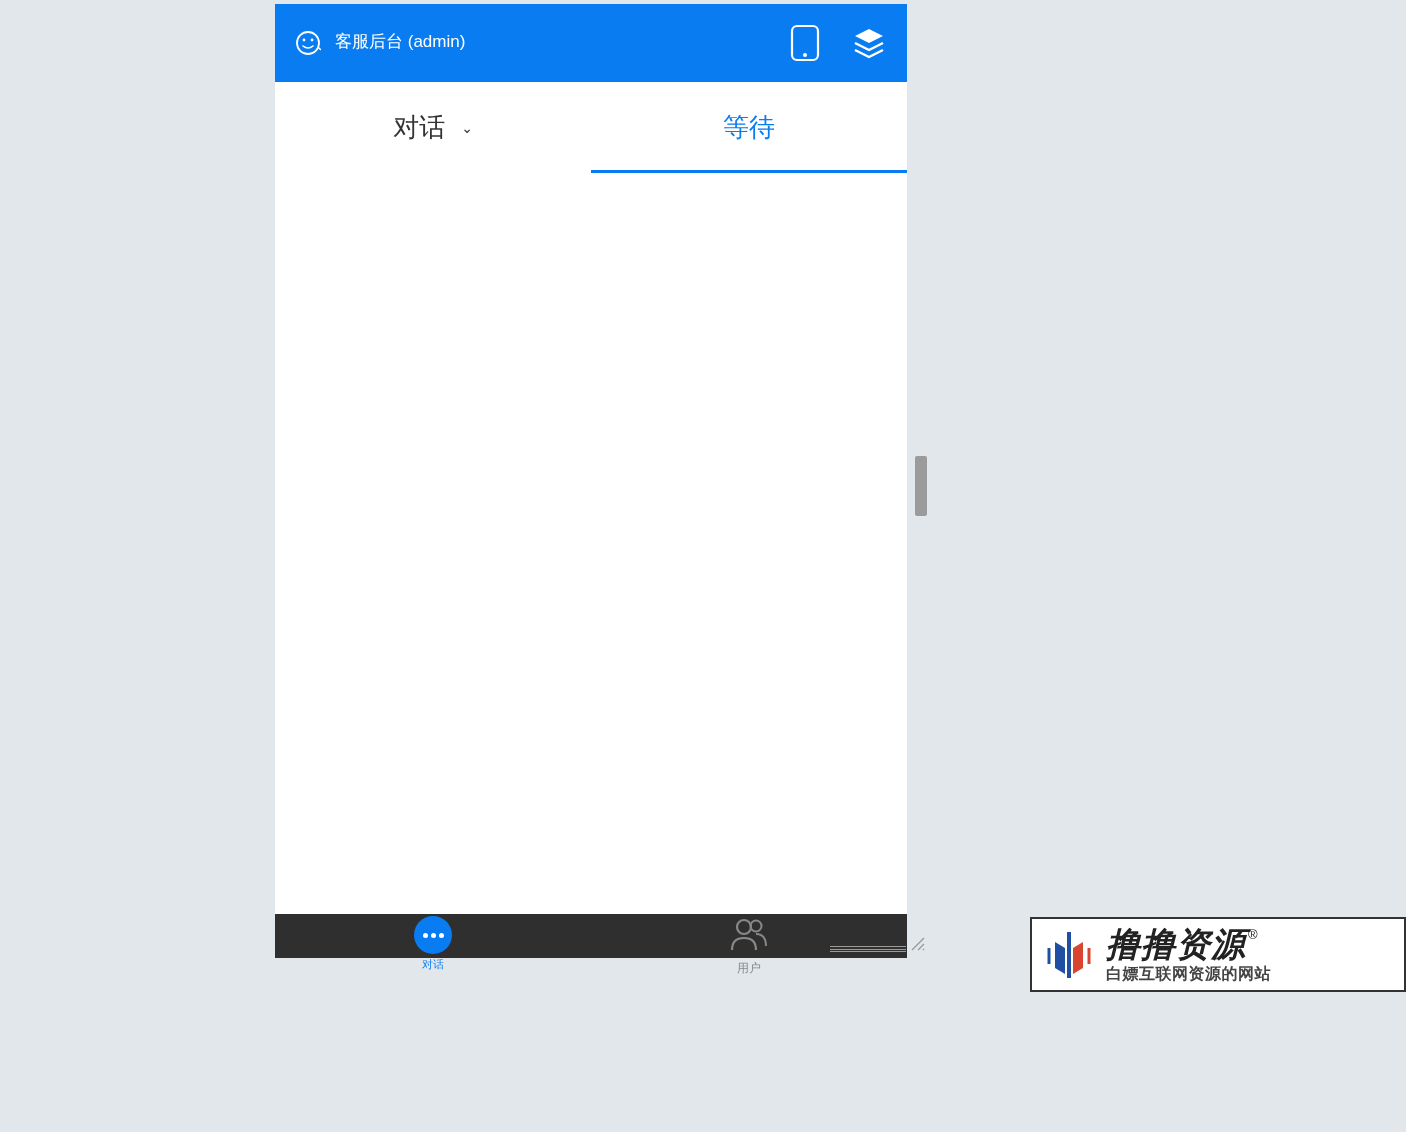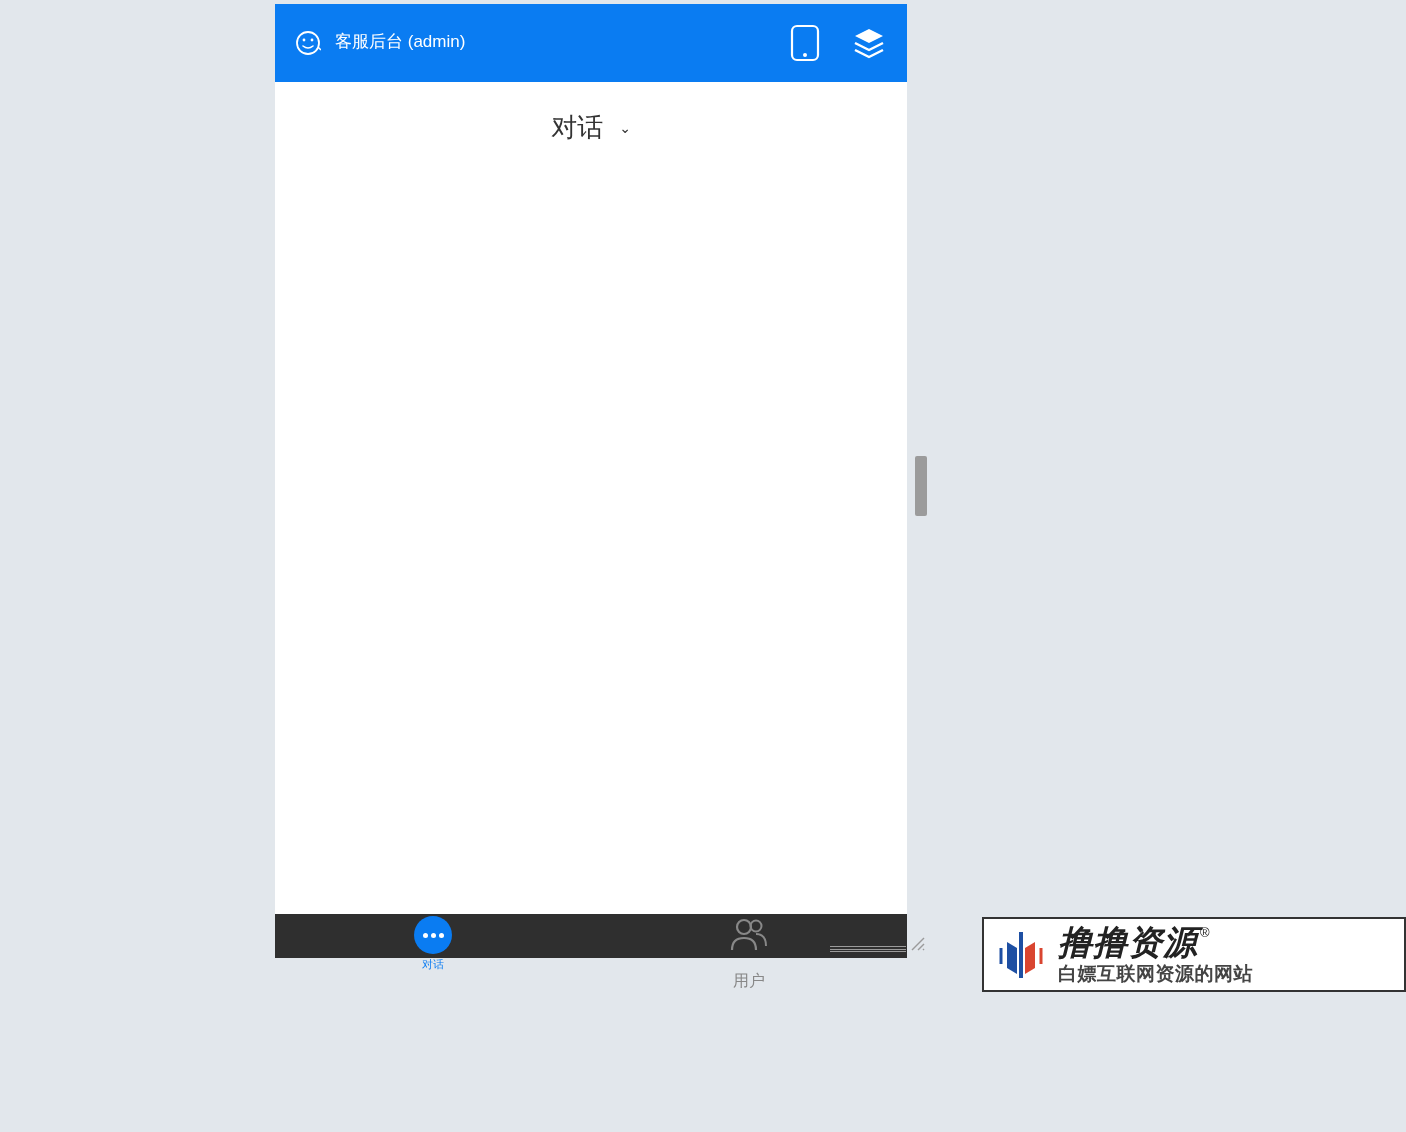--- a/index.html
+++ b/index.html
@@ -134,23 +134,23 @@
       height: 5px;
       border-radius: 50%;
       background: #fff;
     }
     .bottom-label {
       font-size: 11px;
       color: #0a7cf2;
       margin-top: 1px;
     }
     .bottom-label2 {
-      font-size: 16px;
+      font-size: 12px;
       color: #888;
-      margin-top: 13px;
+      margin-top: 2px;
     }
     .scrollbar-v {
       position: absolute;
       right: -20px;
       top: 452px;
       width: 12px;
       height: 60px;
       background: #9b9b9b;
       border-radius: 2px;
     }
@@ -173,21 +173,21 @@
       position: absolute;
       right: -19px;
       bottom: 6px;
       width: 16px;
       height: 16px;
     }
     .watermark {
       position: absolute;
       right: 0;
       bottom: 140px;
-      width: 424px;
+      width: 376px;
       height: 75px;
       background: #fff;
       border: 2px solid #333;
       display: flex;
       align-items: center;
       padding: 4px 10px;
       gap: 10px;
     }
     .wm-logo {
       width: 54px;
@@ -209,21 +209,21 @@
       align-items: flex-start;
     }
     .wm-r {
       font-size: 13px;
       font-weight: 400;
       font-style: normal;
       margin-left: 2px;
       margin-top: 2px;
     }
     .wm-sub {
-      font-size: 19px;
+      font-size: 16px;
       color: #444;
       font-weight: 600;
       margin-top: 2px;
       letter-spacing: 0.5px;
     }
   </style>
 </head>
 <body>
 
 <div class="app-window">
@@ -255,20 +255,23 @@
         </svg>
       </div>
     </div>
   </div>
 
   <div class="tabs">
     <div class="tab">
       <span>对话</span>
       <span class="tab-chevron">⌄</span>
     </div>
+    <div class="tab active">
+      <span>等待</span>
+    </div>
   </div>
 
   <div class="content"></div>
 
   <div class="bottom-nav">
     <div class="bottom-nav-item">
       <div class="bottom-icon-chat">
         <div class="bottom-dots">
           <span></span>
             <span></span>

